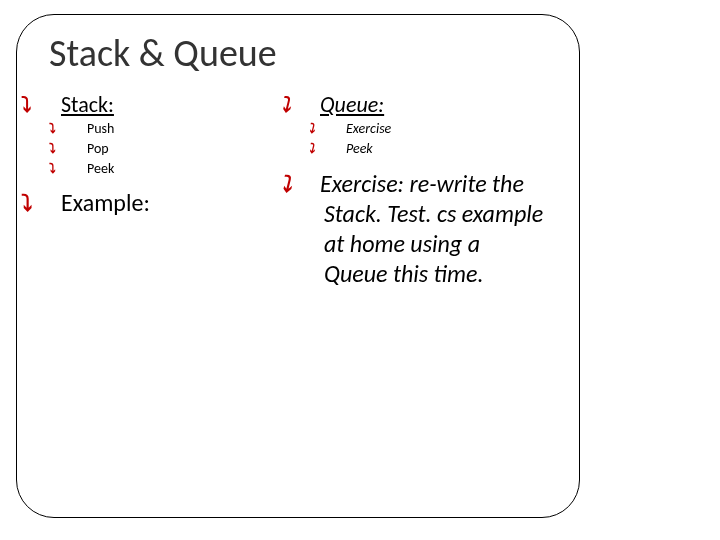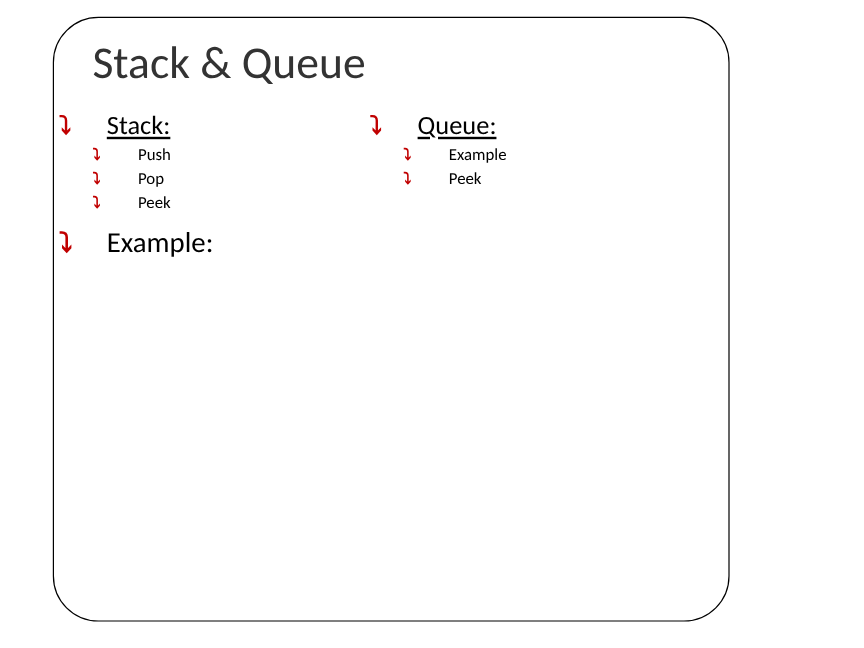--- a/index.html
+++ b/index.html
@@ -10,21 +10,20 @@
     background: #ffffff;
     font-family: Calibri, "Segoe UI", Arial, sans-serif;
     color: #000;
   }
   .slide {
     box-sizing: border-box;
     width: 596px;
     height: 540px;
     padding: 14px 16px 22px 16px;
     position: relative;
-    margin-left: 28px;
   }
   .frame {
     box-sizing: border-box;
     width: 100%;
     height: 100%;
     border: 1.5px solid #000;
     border-radius: 38px;
     padding: 14px 26px 20px 26px;
   }
   .title {
@@ -37,21 +36,21 @@
   .columns {
     display: flex;
     flex-direction: row;
     gap: 0px;
   }
   .col {
     flex: 1 1 50%;
     padding-right: 6px;
     box-sizing: border-box;
   }
-  .col.right { padding-left: 4px; }
+  .col.right { padding-left: 4px; font-style: italic; }
 
   
   .lv1 {
     font-size: 24px;
     margin: 4px 0 2px 0;
     padding-left: 22px;
     text-indent: -22px;
     line-height: 1.25;
     color: #000;
   }
@@ -116,26 +115,29 @@
 
       </div>
 
       <div class="col right">
 
         <div class="lv1 head">
           <span class="bullet-icon">⤵</span><span class="txt">Queue:</span>
         </div>
 
         <div class="lv2">
-          <span class="bullet-icon">⤵</span><span class="txt">Example</span>
+          <span class="bullet-icon">⤵</span><span class="txt">Exercise</span>
         </div>
         <div class="lv2">
           <span class="bullet-icon">⤵</span><span class="txt">Peek</span>
         </div>
 
         <div class="spacer"></div>
 
+        <div class="lv1">
+          <span class="bullet-icon">⤵</span><span class="txt">Exercise: re-write  the Stack. Test. cs example at home using a Queue this time.</span>
+        </div>
 
       </div>
 
     </div>
   </div>
 </div>
 
 </body></html>

